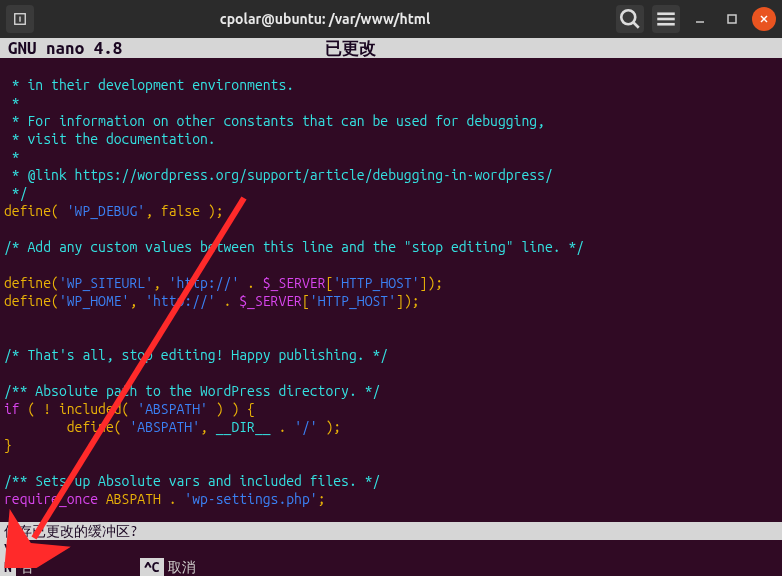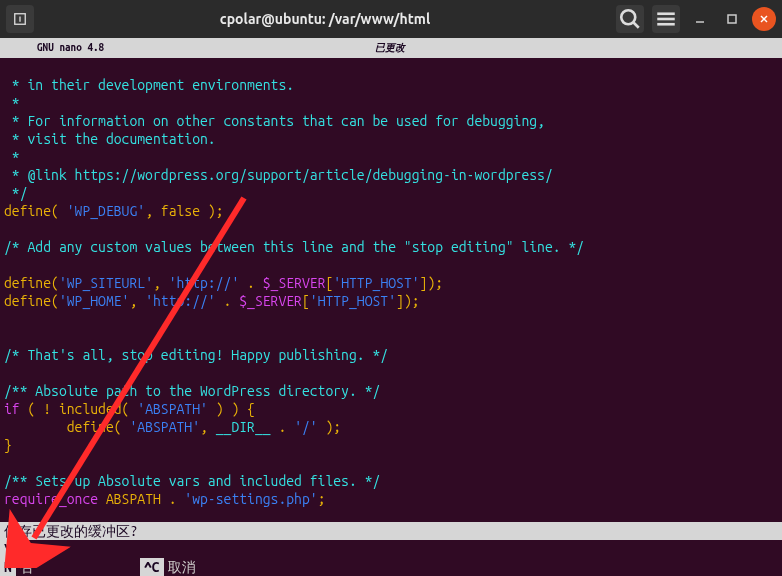--- a/index.html
+++ b/index.html
@@ -47,30 +47,29 @@
     .tb-square { width: 28px; height: 28px; background: #3a3a3a; border-radius: 4px; display:flex;align-items:center;justify-content:center;color:#ddd;}
     .tb-circle { width: 24px; height: 24px; border-radius: 50%; display:flex;align-items:center;justify-content:center;}
     .tb-close { background: #e95420; color:#fff; }
     .tb-min, .tb-max { color:#ccc; }
 
     .nano-header {
       height: 20px;
       background: #d6d6d6;
       color: #1a0621;
       display: flex;
-      font-size: 10px;
+      font-size: 17px;
       line-height: 20px;
       font-weight: bold;
       font-family: "Ubuntu Mono", monospace;
-      padding-left: 29px;
     }
     .nh-left { padding-left: 8px; width: 300px; }
     .nh-center { flex:1; text-align:center; }
     .nh-center span { display:inline-block; }
-    .nh-right { width: 80px; text-align:right; padding-right:4px; background:#d6d6d6; color:#1a0621;font-style:italic; }
+    .nh-right { width: 80px; text-align:right; padding-right:4px; background:#d6d6d6; color:#1a0621; }
 
     .editor {
       flex: 1;
       background: #300a24;
       color: #d0cfcc;
       font-size: 14px;
       line-height: 18px;
       padding: 0 4px;
       white-space: pre;
       overflow: hidden;

